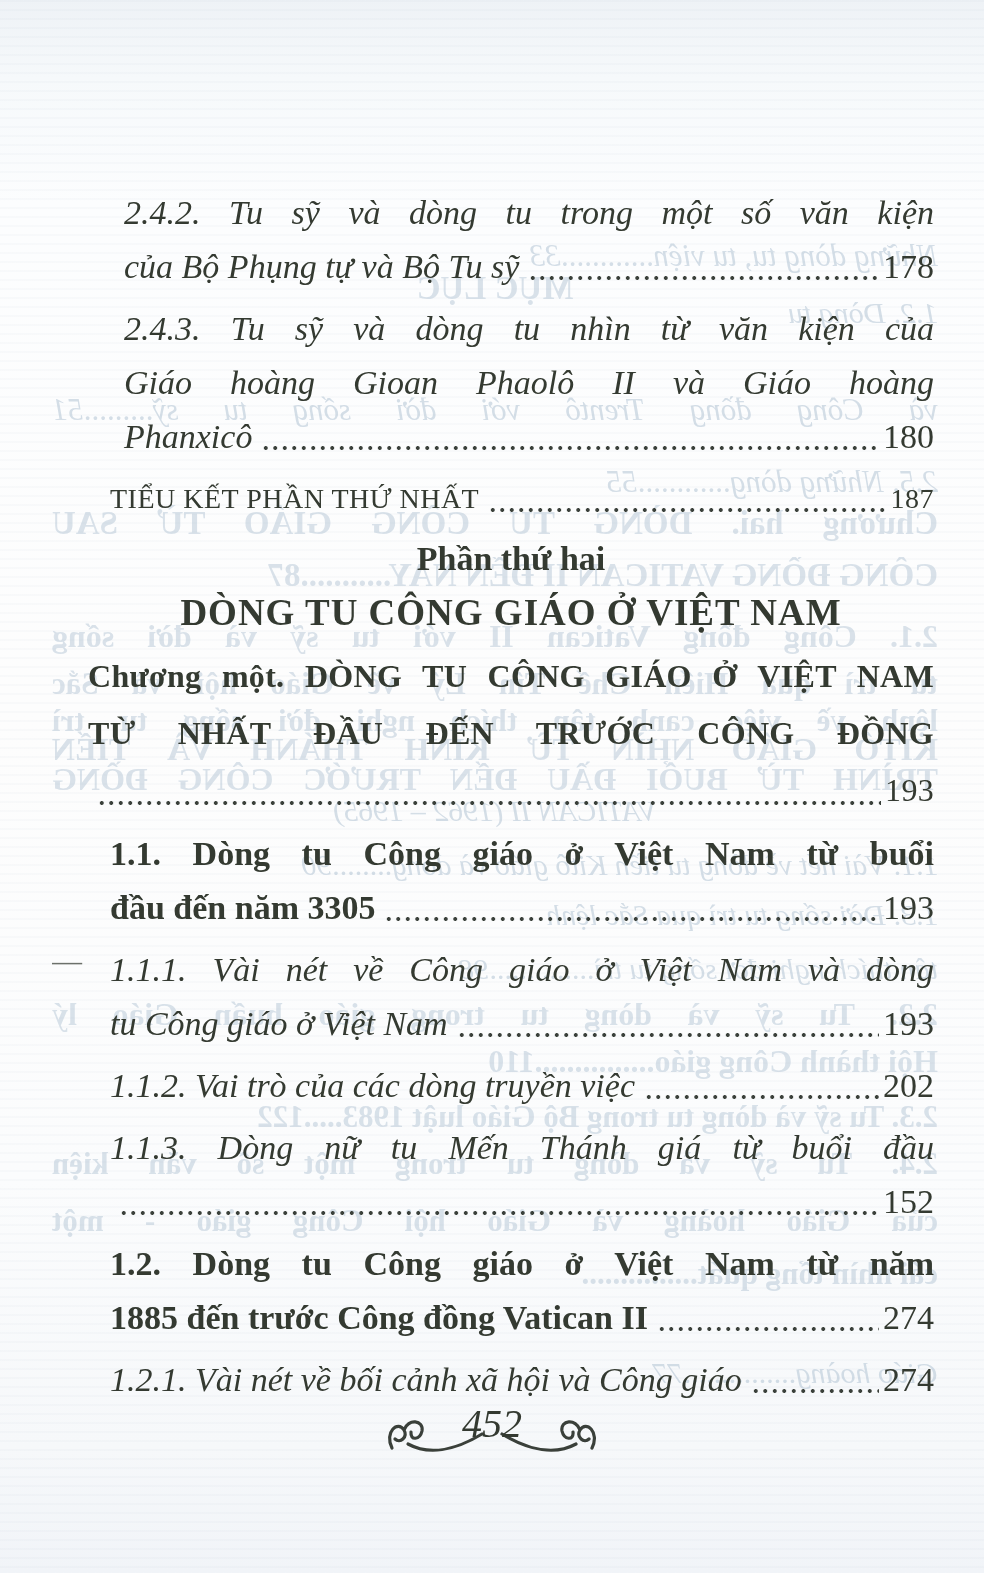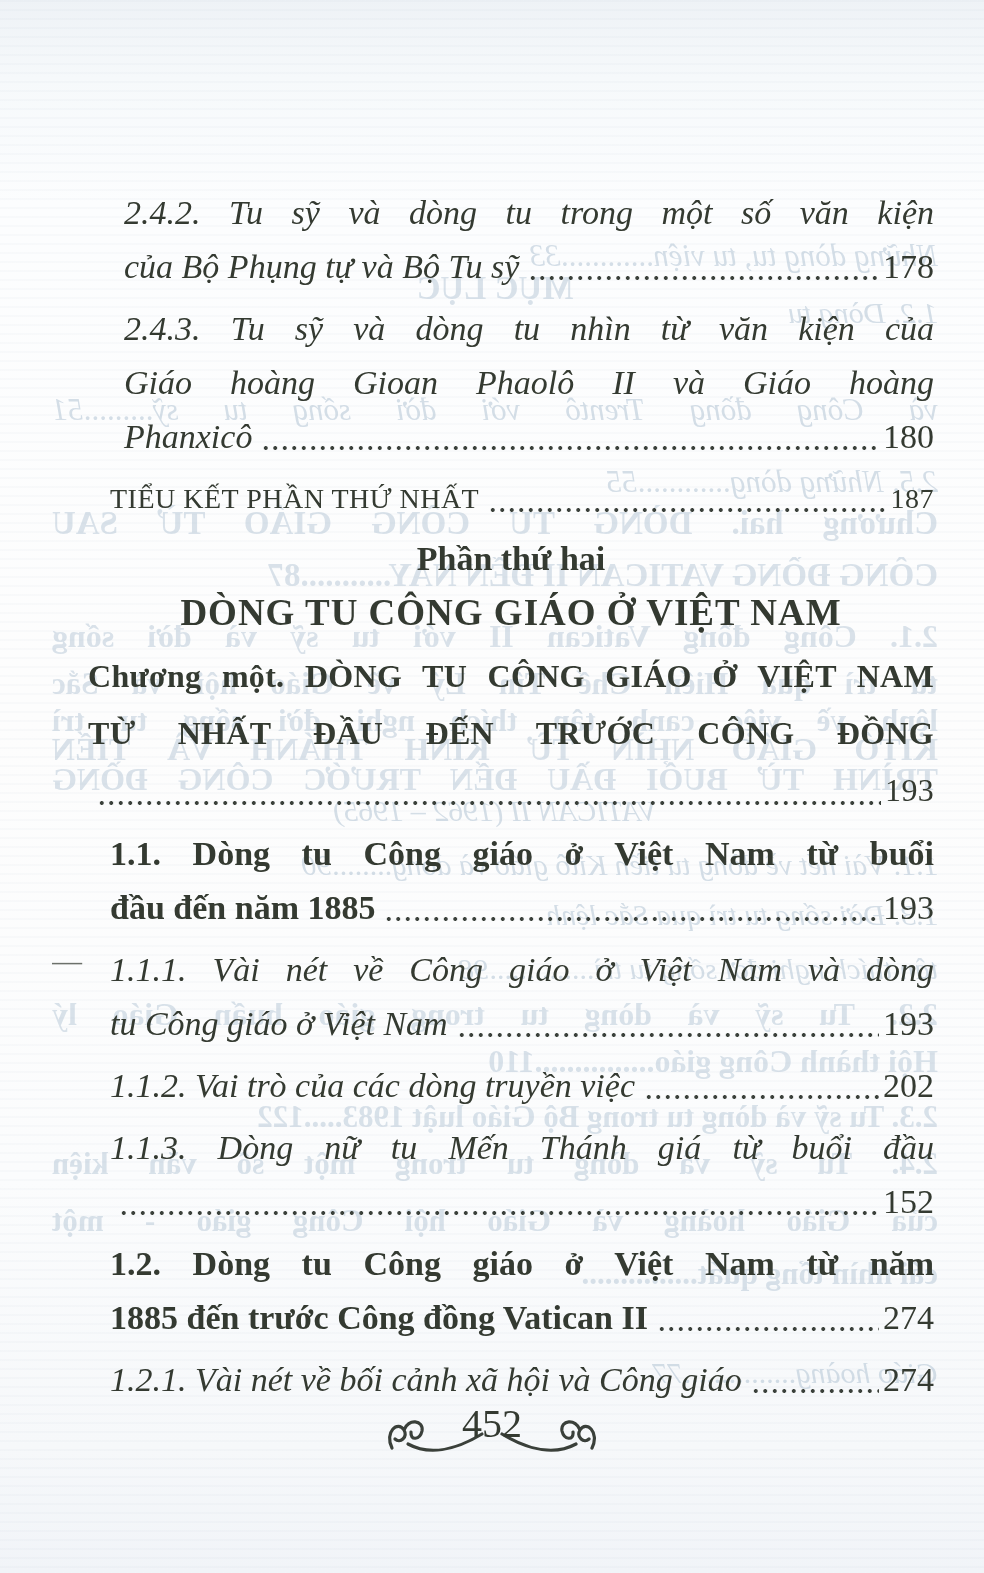--- a/index.html
+++ b/index.html
@@ -50,21 +50,21 @@
     background-size:9.5px 12px;background-repeat:repeat-x;
     background-position:left 0 bottom 10px;
   }
   .pagenum{font-weight:400;font-style:normal;white-space:nowrap;}
   .center{text-align:center;}
   .part-heading{font-weight:700;font-size:34px;line-height:50px;margin-top:4px;}
   .part-title{font-weight:700;font-size:37px;line-height:58px;letter-spacing:1px;margin-bottom:6px;text-align:center;}
   
   .footer{
     position:absolute;left:0;right:0;top:1414px;z-index:2;
-    display:flex;justify-content:center;align-items:flex-end;
+    display:flex;justify-content:center;align-items:flex-end;font-style:italic;
   }
   .folio{
     font-size:40px;line-height:1;margin:0 -26px;
     transform:translateY(-16px);position:relative;z-index:3;
   }
   .flourish{display:block;}
   .flourish.right{transform:scaleX(-1);}
 </style>
 </head>
 <body>
@@ -129,21 +129,21 @@
         <div class="jline">Chương một. DÒNG TU CÔNG GIÁO Ở VIỆT NAM</div>
         <div class="jline">TỪ NHẤT ĐẦU ĐẾN TRƯỚC CÔNG ĐỒNG</div>
         <div class="tailrow">
           <span class="leader"></span>
           <span class="pagenum">193</span>
         </div>
       </div>
       <div class="entry bold ind-22">
         <div class="jline">1.1. Dòng tu Công giáo ở Việt Nam từ buổi</div>
         <div class="tailrow">
-          <span class="tail">đầu đến năm 1885</span>
+          <span class="tail">đầu đến năm 3305</span>
           <span class="leader"></span>
           <span class="pagenum">193</span>
         </div>
       </div>
       <div class="entry italic ind-22">
         <div class="jline">1.1.1. Vài nét về Công giáo ở Việt Nam và dòng</div>
         <div class="tailrow">
           <span class="tail">tu Công giáo ở Việt Nam</span>
           <span class="leader"></span>
           <span class="pagenum">193</span>

